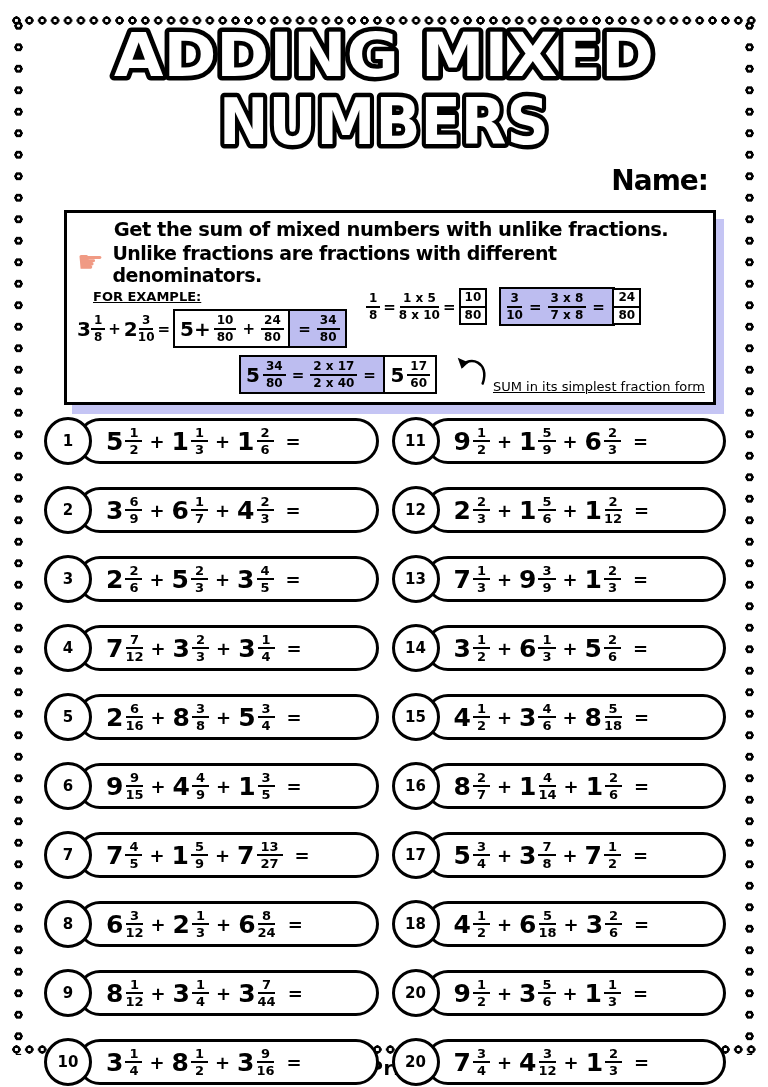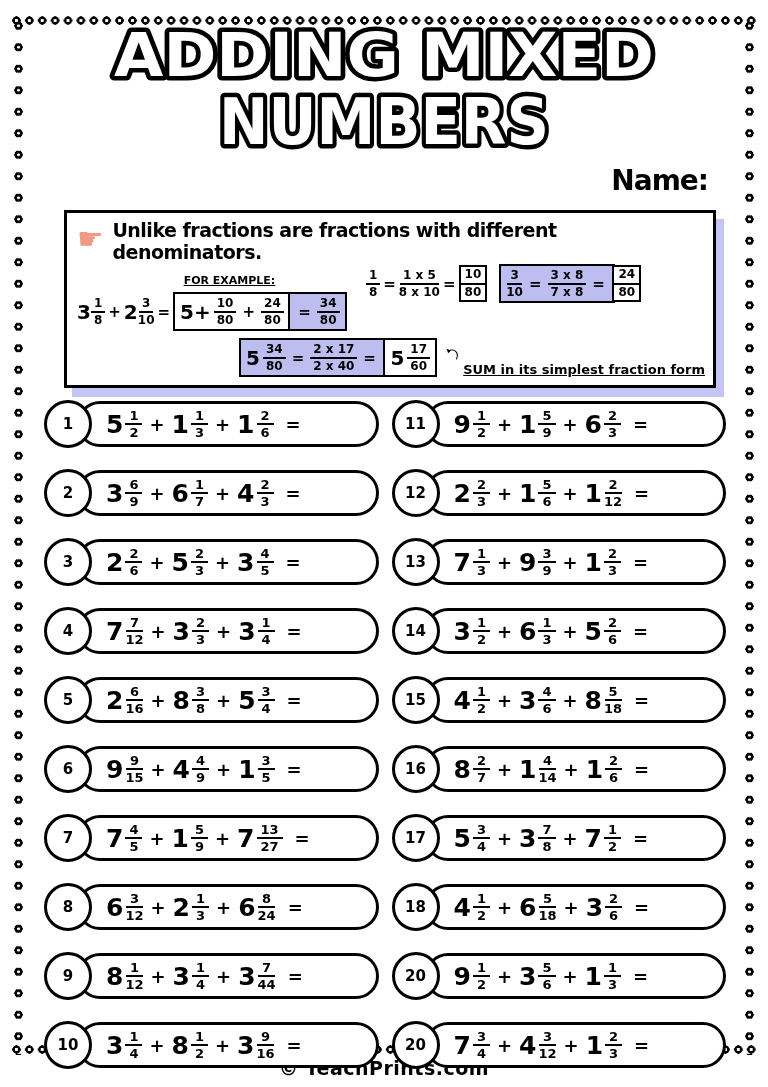--- a/index.html
+++ b/index.html
@@ -40,35 +40,35 @@
   .ibox{
     margin:10px 52px 0 64px;border:3.5px solid #000;background:#fff;
     box-shadow:8px 9px 0 #c5c5f4;padding:5px 8px 8px 10px;
   }
   .ib-line1{font-size:19.5px;font-weight:bold;text-align:center;letter-spacing:-0.5px;}
   .ib-line2{display:flex;align-items:center;gap:9px;font-size:19px;font-weight:bold;letter-spacing:-0.5px;margin-top:1px;}
   .hand{font-size:30px;color:#f09a84;line-height:1;transform:translateY(-2px);}
   .ib-cols{display:flex;margin-top:1px;}
   .ib-col-left{flex:0 0 46%;}
   .ib-col-right{flex:1;}
-  .ib-label{font-size:11px;font-weight:bold;text-decoration:underline;margin:10px 0 5px 16px;white-space:nowrap;text-align:center;}
+  .ib-label{font-size:13px;font-weight:bold;text-decoration:underline;margin:2px 0 5px 16px;white-space:nowrap;}
   .eqrow{display:flex;align-items:center;font-weight:bold;}
   .f{display:inline-flex;flex-direction:column;align-items:center;line-height:1.05;font-size:12px;font-weight:bold;}
   .f .fn{border-bottom:2px solid #000;padding:0 3px 1px;white-space:nowrap;}
   .f .fd{padding-top:1px;white-space:nowrap;}
   .bigw{font-size:20px;font-weight:bold;}
   .opx{font-size:15px;font-weight:bold;margin:0 3px;}
   .wbox,.pbox{display:inline-flex;align-items:center;border:2.5px solid #000;padding:3px 5px;gap:3px;background:#fff;}
   .pbox{background:#bdbdf0;}
   .joinL{margin-left:-2.5px;}
   .stack{display:inline-flex;flex-direction:column;border:2.5px solid #000;background:#fff;font-size:12px;font-weight:bold;text-align:center;line-height:1.1;}
   .stack .sn{border-bottom:2.5px solid #000;padding:1px 4px;}
   .stack .sd{padding:1px 4px;}
   .step2row{display:flex;align-items:center;margin:7px 0 0 162px;}
-  .sum-label{font-size:13px;font-weight:bold;text-decoration:underline;margin-left:4px;align-self:flex-end;white-space:nowrap;}
+  .sum-label{font-size:13px;font-weight:normal;text-decoration:underline;margin-left:4px;align-self:flex-end;white-space:nowrap;}
   .arrow-svg{margin:-8px 0 0 2px;}
 
   
   .problems{display:flex;gap:13px;margin:13px 42px 0 44px;}
   .pcol{flex:1;min-width:0;}
   .problem{display:flex;align-items:center;height:46px;margin-bottom:23px;}
   .pnum{
     width:42px;height:42px;border:3px solid #000;border-radius:50%;background:#fff;
     display:flex;align-items:center;justify-content:center;
     font-size:15px;font-weight:bold;flex:none;position:relative;z-index:2;
@@ -101,20 +101,21 @@
   <text x="384" y="56" text-anchor="middle" font-size="60" stroke-width="9" textLength="540" lengthAdjust="spacingAndGlyphs">ADDING MIXED</text>
   <text x="384" y="124" text-anchor="middle" font-size="64" stroke-width="9" textLength="330" lengthAdjust="spacingAndGlyphs">NUMBERS</text>
 </svg>
 
 <div class="name-row">
   <span class="name-label">Name:</span>
   <span class="name-line"></span>
 </div>
 
 <div class="ibox">
+  <div class="ib-line1">Get the sum of mixed numbers with unlike fractions.</div>
   <div class="ib-line2">
     <span class="hand">☛</span>
     <span>Unlike fractions are fractions with different denominators.</span>
   </div>
 
   <div class="ib-cols">
 
     <div class="ib-col-left">
       <div class="ib-label">FOR EXAMPLE:</div>
       <div class="eqrow">

